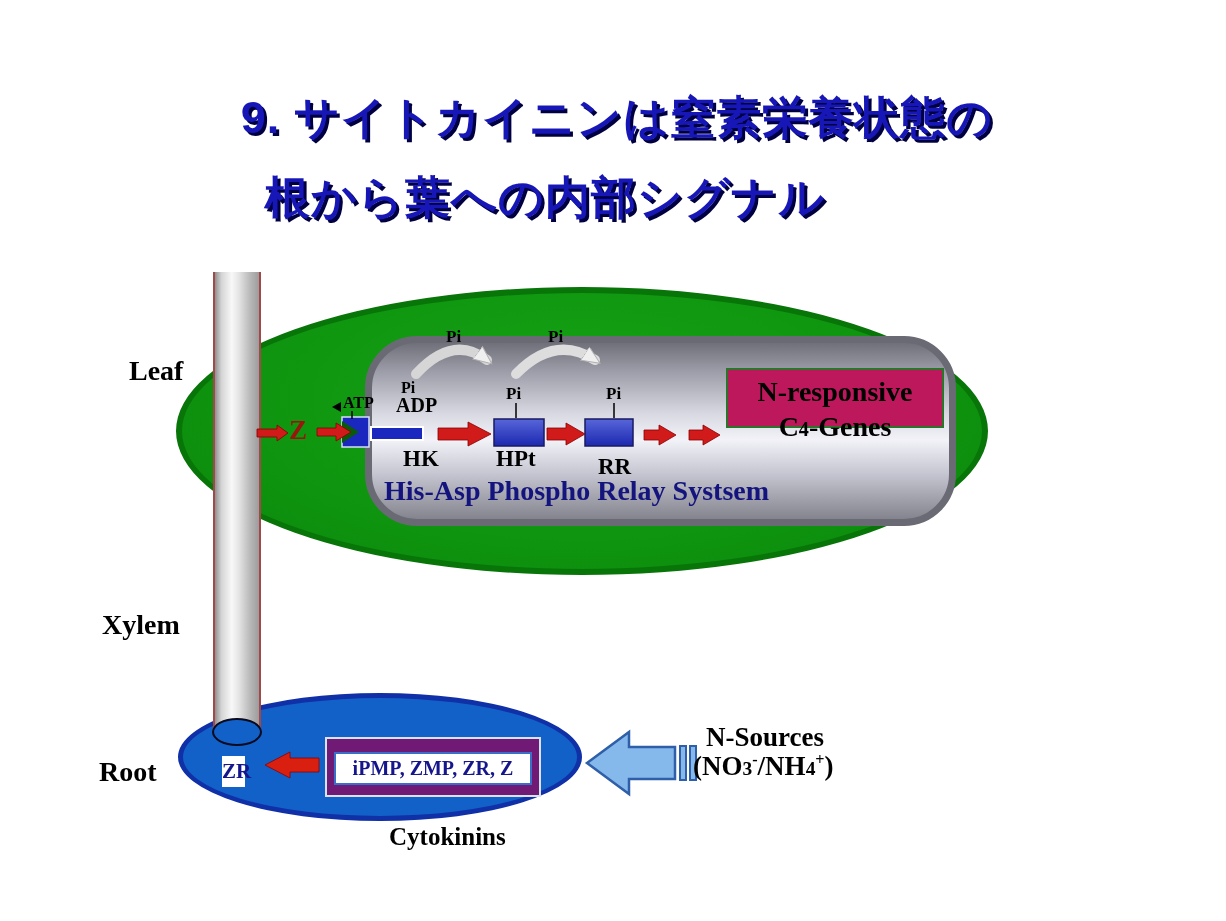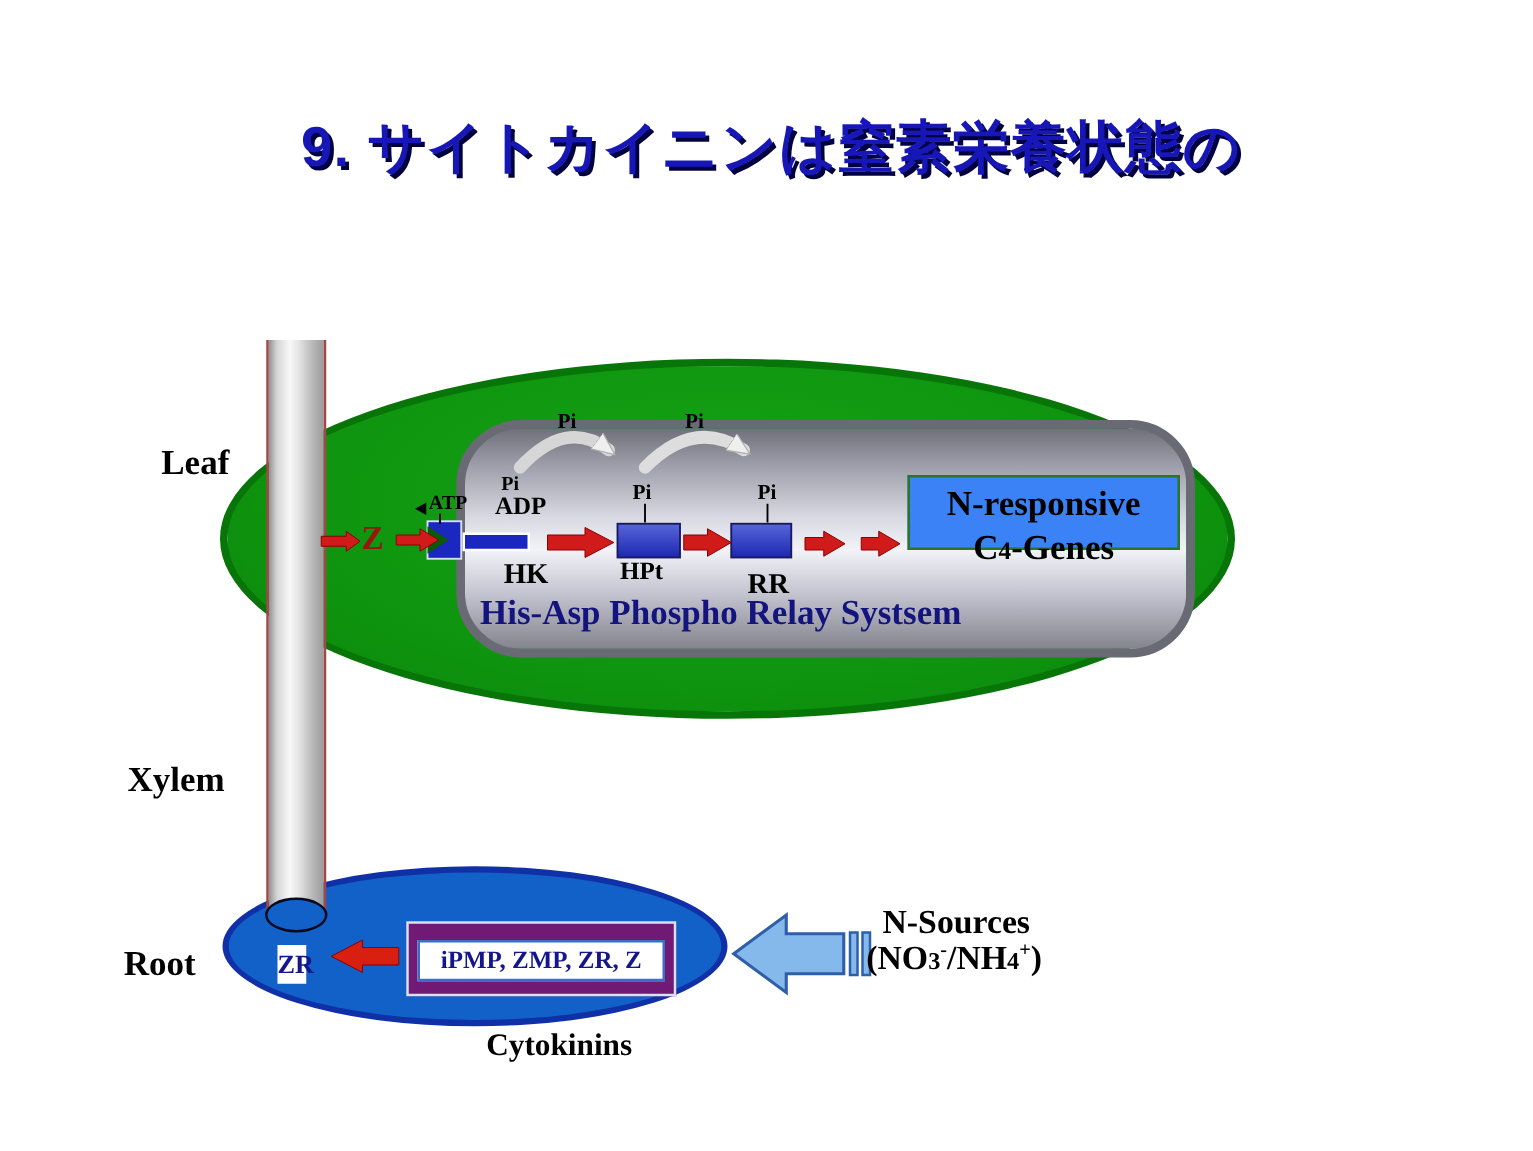--- a/index.html
+++ b/index.html
@@ -21,21 +21,21 @@
        background:linear-gradient(180deg,#70707A 0%,#9A9AA6 15%,#D8D8E2 40%,#F2F2F8 55%,#C4C4D0 75%,#84848E 100%);
        z-index:2;}
   .xylem-tube{left:213px;top:272px;width:44px;height:460px;
        background:linear-gradient(90deg,#909090 0%,#D5D5D5 15%,#F8F8F8 38%,#E3E3E3 55%,#B8B8B8 80%,#9C9C9C 100%);
        border-left:2px solid #A34848;border-right:2px solid #A34848;z-index:3;}
   .tube-opening{left:212px;top:718px;width:46px;height:24px;border-radius:50%;
        background:#1261C9;border:2px solid #0A0A1E;z-index:4;}
   .root-ellipse{left:178px;top:693px;width:394px;height:118px;border-radius:50%;
        background:#1261C9;border:5px solid #1030A8;z-index:1;}
   
-  .gene-box{left:726px;top:380px;width:218px;height:60px;background:#3b82f6;
+  .gene-box{left:726px;top:368px;width:218px;height:60px;background:#be185d;
        border:2px solid #2A752A;z-index:6;text-align:center;
        font-family:"Liberation Serif",serif;font-weight:bold;color:#000;
        font-size:28px;line-height:1.25;padding-top:4px;box-sizing:border-box;}
   .sub-num{font-size:0.72em;}
   .zr-box{left:222px;top:756px;width:23px;height:31px;background:#fff;z-index:6;
        text-align:center;font-family:"Liberation Serif",serif;font-weight:bold;
        color:#16168C;font-size:21px;line-height:31px;}
   .pool-box{left:325px;top:737px;width:212px;height:56px;background:#701a75;
        border:2px solid #D8E2F2;z-index:6;}
   .pool-inner{position:absolute;left:7px;top:13px;width:194px;height:29px;background:#fff;
@@ -46,20 +46,21 @@
   sup{font-size:0.6em;}
   #overlay{position:absolute;left:0;top:0;z-index:5;pointer-events:none;}
   .txt{z-index:6;}
 </style>
 </head>
 <body>
 
 <div id="stage">
 
   <div class="title-line" style="left:617px;top:88px;">9. サイトカイニンは窒素栄養状態の</div>
+  <div class="title-line" style="left:545px;top:168px;">根から葉への内部シグナル</div>
 
   <div class="abs leaf-ellipse"></div>
   <div class="abs root-ellipse"></div>
   <div class="abs relay-cylinder"></div>
   <div class="abs xylem-tube"></div>
   <div class="abs tube-opening"></div>
 
   <svg id="overlay" width="1226" height="921" viewBox="0 0 1226 921">
     <defs>
       <linearGradient id="boxGrad" x1="0" y1="0" x2="0" y2="1">
@@ -106,21 +107,21 @@
 
   <div class="lbl txt darkred" style="left:289px;top:416px;font-size:27px;">Z</div>
   <div class="lbl txt" style="left:343px;top:395px;font-size:16px;">ATP</div>
   <div class="lbl txt" style="left:401px;top:380px;font-size:16px;">Pi</div>
   <div class="lbl txt" style="left:396px;top:395px;font-size:20px;font-family:Liberation Serif, serif;">ADP</div>
   <div class="lbl txt" style="left:446px;top:328px;font-size:17px;">Pi</div>
   <div class="lbl txt" style="left:548px;top:328px;font-size:17px;">Pi</div>
   <div class="lbl txt" style="left:506px;top:385px;font-size:17px;">Pi</div>
   <div class="lbl txt" style="left:606px;top:385px;font-size:17px;">Pi</div>
   <div class="lbl txt" style="left:387px;top:447px;font-size:23px;margin-left:16px;">HK</div>
-  <div class="lbl txt" style="left:496px;top:447px;font-size:20px;">HPt</div>
+  <div class="lbl txt" style="left:496px;top:447px;font-size:23px;">HPt</div>
   <div class="lbl txt" style="left:598px;top:455px;font-size:23px;">RR</div>
   <div class="lbl txt navy" style="left:384px;top:476px;font-size:28px;">His-Asp Phospho Relay Systsem</div>
 
   <div class="abs gene-box">
     <div>N-responsive</div>
     <div><span>C</span><span class="sub-num">4</span><span>-Genes</span></div>
   </div>
 
   <div class="abs zr-box"><span>ZR</span></div>
   <div class="abs pool-box">

